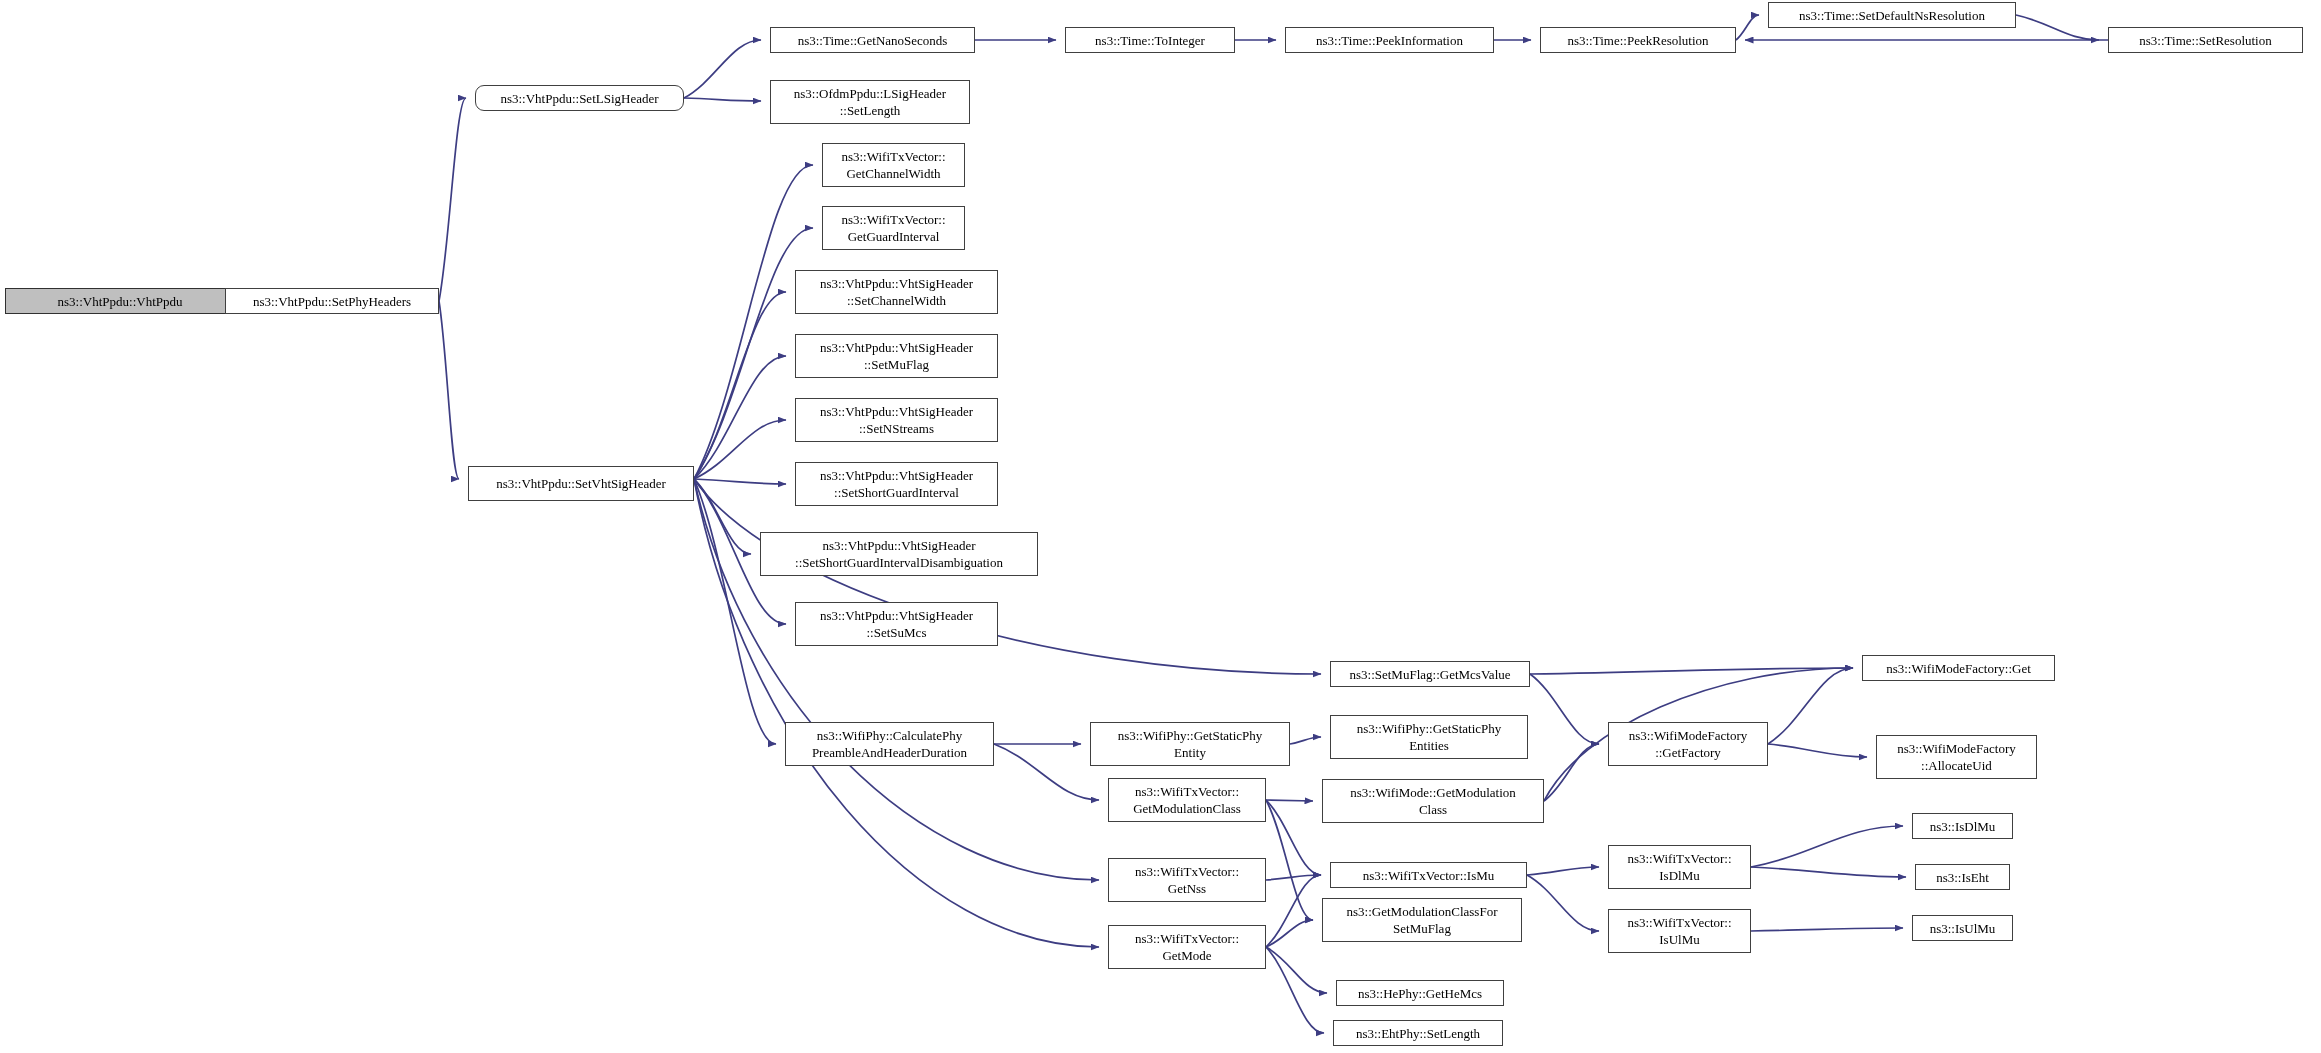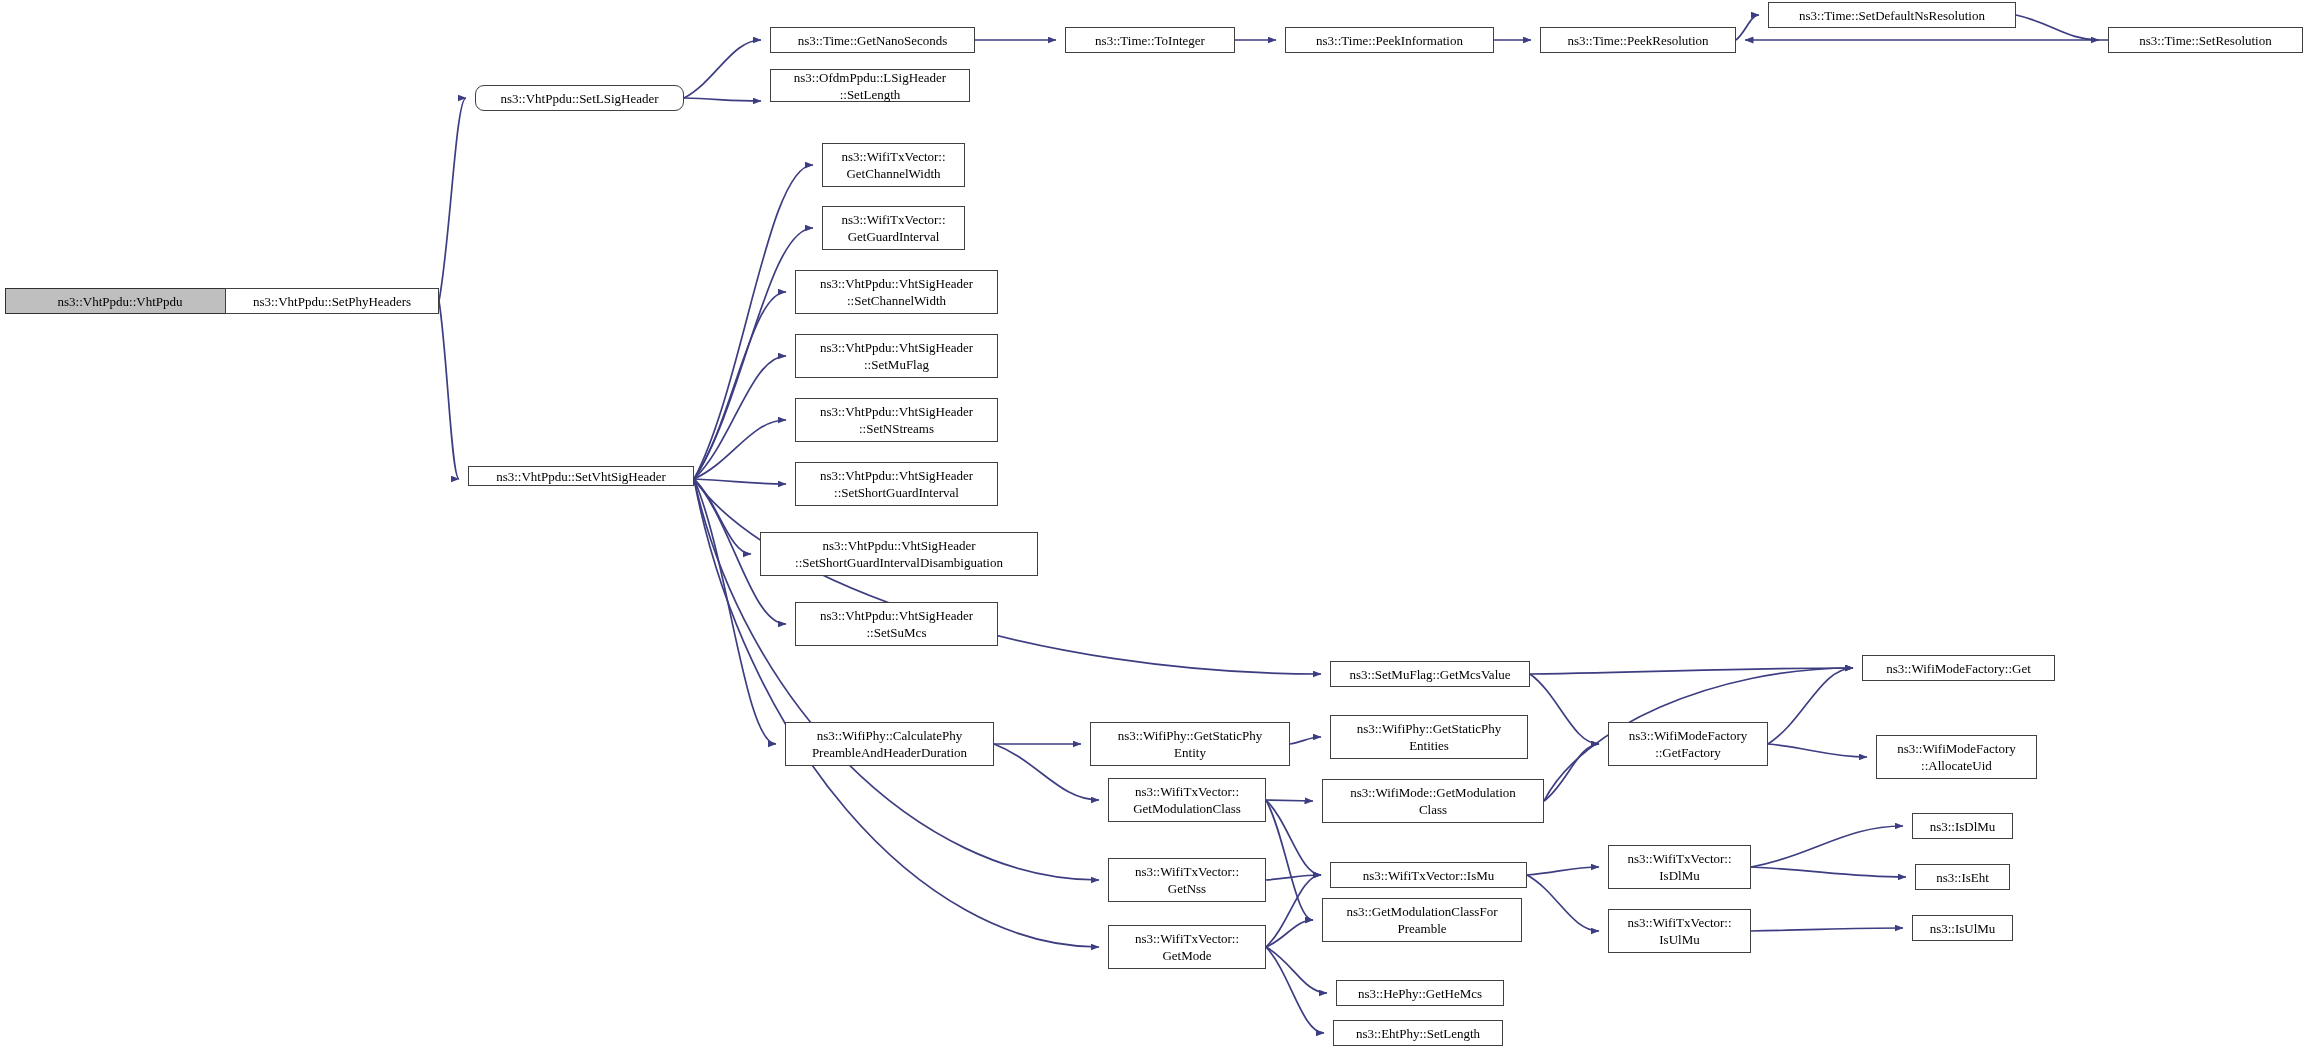--- a/index.html
+++ b/index.html
@@ -101,23 +101,23 @@
         <path d="M 1527 875 C 1557.24 891.8, 1571.64 931, 1599 931" fill="none" stroke="#3d3d82" stroke-width="1.7" marker-end="url(#arrowhead)"></path>
         <path d="M 1751 867 C 1814.84 854.7, 1845.24 826, 1903 826" fill="none" stroke="#3d3d82" stroke-width="1.7" marker-end="url(#arrowhead)"></path>
         <path d="M 1751 867 C 1816.1 870, 1847.1 877, 1906 877" fill="none" stroke="#3d3d82" stroke-width="1.7" marker-end="url(#arrowhead)"></path>
         <path d="M 1751 931 C 1814.84 930.1, 1845.24 928, 1903 928" fill="none" stroke="#3d3d82" stroke-width="1.7" marker-end="url(#arrowhead)"></path>
       </g>
   </svg>
   <div id="node-layer">
       <div class="node root" style="left: 5px; top: 288px; width: 230px; height: 26px;">ns3::VhtPpdu::VhtPpdu</div>
       <div class="node" style="left: 225px; top: 288px; width: 214px; height: 26px;">ns3::VhtPpdu::SetPhyHeaders</div>
       <div class="node" style="left: 475px; top: 85px; width: 209px; height: 26px; border-radius: 9px;">ns3::VhtPpdu::SetLSigHeader</div>
-      <div class="node" style="left: 468px; top: 466px; width: 226px; height: 20px;">ns3::VhtPpdu::SetVhtSigHeader</div>
+      <div class="node" style="left: 468px; top: 466px; width: 226px; height: 35px;">ns3::VhtPpdu::SetVhtSigHeader</div>
       <div class="node" style="left: 770px; top: 27px; width: 205px; height: 26px;">ns3::Time::GetNanoSeconds</div>
-      <div class="node" style="left: 770px; top: 69px; width: 200px; height: 33px;">ns3::OfdmPpdu::LSigHeader
+      <div class="node" style="left: 770px; top: 80px; width: 200px; height: 44px;">ns3::OfdmPpdu::LSigHeader
 ::SetLength</div>
       <div class="node" style="left: 1065px; top: 27px; width: 170px; height: 26px;">ns3::Time::ToInteger</div>
       <div class="node" style="left: 1285px; top: 27px; width: 209px; height: 26px;">ns3::Time::PeekInformation</div>
       <div class="node" style="left: 1540px; top: 27px; width: 196px; height: 26px;">ns3::Time::PeekResolution</div>
       <div class="node" style="left: 1768px; top: 2px; width: 248px; height: 26px;">ns3::Time::SetDefaultNsResolution</div>
       <div class="node" style="left: 2108px; top: 27px; width: 195px; height: 26px;">ns3::Time::SetResolution</div>
       <div class="node" style="left: 822px; top: 143px; width: 143px; height: 44px;">ns3::WifiTxVector::
 GetChannelWidth</div>
       <div class="node" style="left: 822px; top: 206px; width: 143px; height: 44px;">ns3::WifiTxVector::
 GetGuardInterval</div>
@@ -143,21 +143,21 @@
 GetNss</div>
       <div class="node" style="left: 1108px; top: 925px; width: 158px; height: 44px;">ns3::WifiTxVector::
 GetMode</div>
       <div class="node" style="left: 1330px; top: 661px; width: 200px; height: 26px;">ns3::SetMuFlag::GetMcsValue</div>
       <div class="node" style="left: 1330px; top: 715px; width: 198px; height: 44px;">ns3::WifiPhy::GetStaticPhy
 Entities</div>
       <div class="node" style="left: 1322px; top: 779px; width: 222px; height: 44px;">ns3::WifiMode::GetModulation
 Class</div>
       <div class="node" style="left: 1330px; top: 862px; width: 197px; height: 26px;">ns3::WifiTxVector::IsMu</div>
       <div class="node" style="left: 1322px; top: 898px; width: 200px; height: 44px;">ns3::GetModulationClassFor
-Preamble</div>
+SetMuFlag</div>
       <div class="node" style="left: 1336px; top: 980px; width: 168px; height: 26px;">ns3::HePhy::GetHeMcs</div>
       <div class="node" style="left: 1333px; top: 1020px; width: 170px; height: 26px;">ns3::EhtPhy::SetLength</div>
       <div class="node" style="left: 1608px; top: 722px; width: 160px; height: 44px;">ns3::WifiModeFactory
 ::GetFactory</div>
       <div class="node" style="left: 1608px; top: 845px; width: 143px; height: 44px;">ns3::WifiTxVector::
 IsDlMu</div>
       <div class="node" style="left: 1608px; top: 909px; width: 143px; height: 44px;">ns3::WifiTxVector::
 IsUlMu</div>
       <div class="node" style="left: 1862px; top: 655px; width: 193px; height: 26px;">ns3::WifiModeFactory::Get</div>
       <div class="node" style="left: 1876px; top: 735px; width: 161px; height: 44px;">ns3::WifiModeFactory

